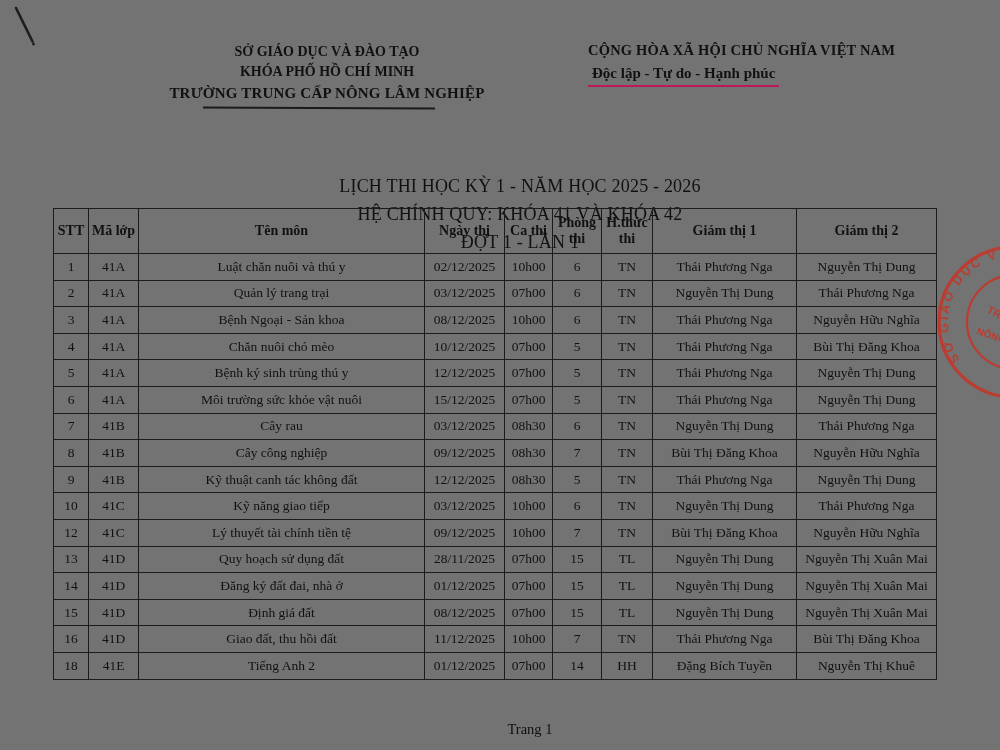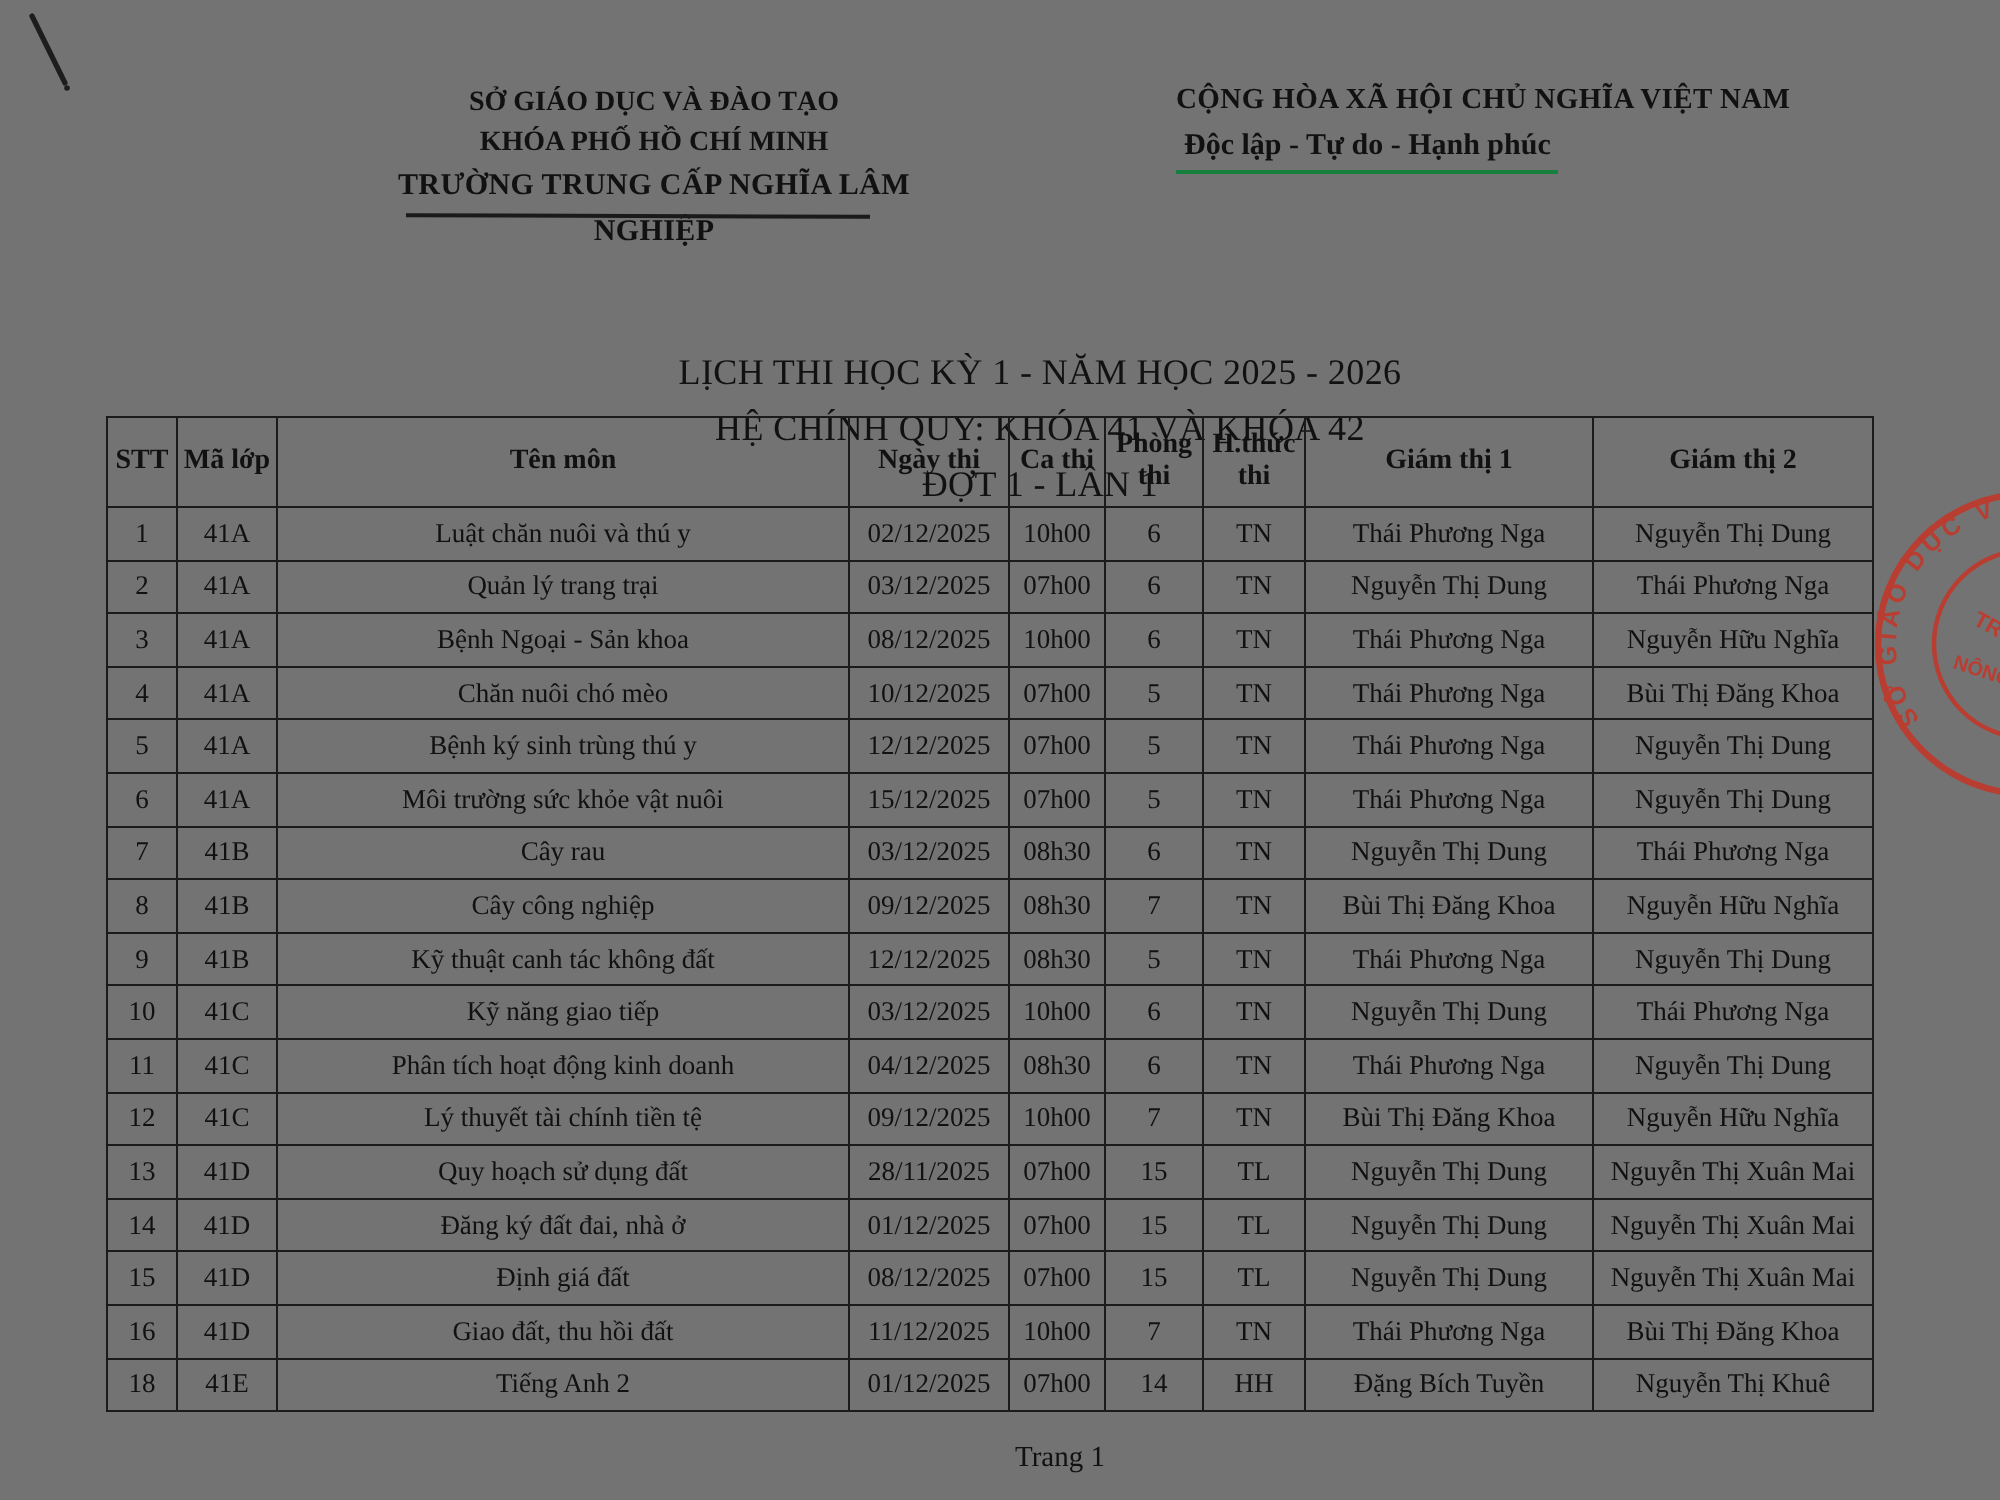--- a/index.html
+++ b/index.html
@@ -29,21 +29,21 @@
     position: absolute; left: 203px; top: 107px; width: 232px; height: 2px;
     background: #1a1a1a; transform: rotate(0.2deg);
   }
   .hdr-right {
     position: absolute; left: 588px; top: 40px; width: 322px;
     font-weight: bold;
   }
   .hdr-right .nation { font-size: 14.5px; line-height: 21px; letter-spacing: 0.2px; }
   .hdr-right .motto {
     display: inline-block; font-size: 15px; line-height: 20px;
-    border-bottom: 2px solid #15803d; padding: 0 4px 2px 4px; margin-top: 2px;
+    border-bottom: 2px solid #be185d; padding: 0 4px 2px 4px; margin-top: 2px;
   }
 
   
   .title-block {
     position: absolute; left: 60px; top: 124px; width: 920px;
     text-align: center; font-weight: normal; font-size: 18px; line-height: 28px;
     letter-spacing: 0.2px;
     margin-top: 48px;
   }
 
@@ -91,21 +91,21 @@
 <div class="page">
 
   <svg class="pen-mark" width="60" height="60" viewBox="0 0 60 60">
     <path d="M16 8 L32.5 41.5" stroke="#1d1d1d" stroke-width="2.6" stroke-linecap="round" fill="none"></path>
     <circle cx="33.5" cy="44" r="1.4" fill="#1d1d1d"></circle>
   </svg>
 
   <div class="hdr-left">
     <div>SỞ GIÁO DỤC VÀ ĐÀO TẠO</div>
     <div>KHÓA PHỐ HỒ CHÍ MINH</div>
-    <div class="org-name">TRƯỜNG TRUNG CẤP NGHĨA LÂM NGHIỆP</div>
+    <div class="org-name">TRƯỜNG TRUNG CẤP NÔNG LÂM NGHIỆP</div>
   </div>
   <div class="hdr-left-underline"></div>
 
   <div class="hdr-right">
     <div class="nation">CỘNG HÒA XÃ HỘI CHỦ NGHĨA VIỆT NAM</div>
     <div><span class="motto">Độc lập - Tự do - Hạnh phúc</span></div>
   </div>
 
   <div class="title-block">
     <div>LỊCH THI HỌC KỲ 1 - NĂM HỌC 2025 - 2026</div>
@@ -243,31 +243,20 @@
           <td class="al-class">41C</td>
           <td class="al-left">Kỹ năng giao tiếp</td>
           <td>03/12/2025</td>
           <td>10h00</td>
           <td>6</td>
           <td>TN</td>
           <td class="al-left">Nguyễn Thị Dung</td>
           <td class="al-left">Thái Phương Nga</td>
         </tr>
         <tr>
-          <td>11</td>
-          <td class="al-class">41C</td>
-          <td class="al-left">Phân tích hoạt động kinh doanh</td>
-          <td>04/12/2025</td>
-          <td>08h30</td>
-          <td>6</td>
-          <td>TN</td>
-          <td class="al-left">Thái Phương Nga</td>
-          <td class="al-left">Nguyễn Thị Dung</td>
-        </tr>
-        <tr>
           <td>12</td>
           <td class="al-class">41C</td>
           <td class="al-left">Lý thuyết tài chính tiền tệ</td>
           <td>09/12/2025</td>
           <td>10h00</td>
           <td>7</td>
           <td>TN</td>
           <td class="al-left">Bùi Thị Đăng Khoa</td>
           <td class="al-left">Nguyễn Hữu Nghĩa</td>
         </tr>

